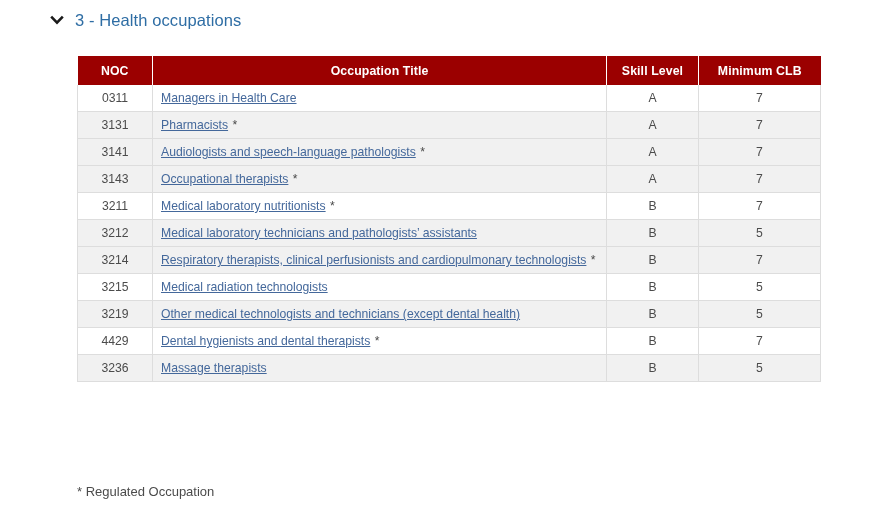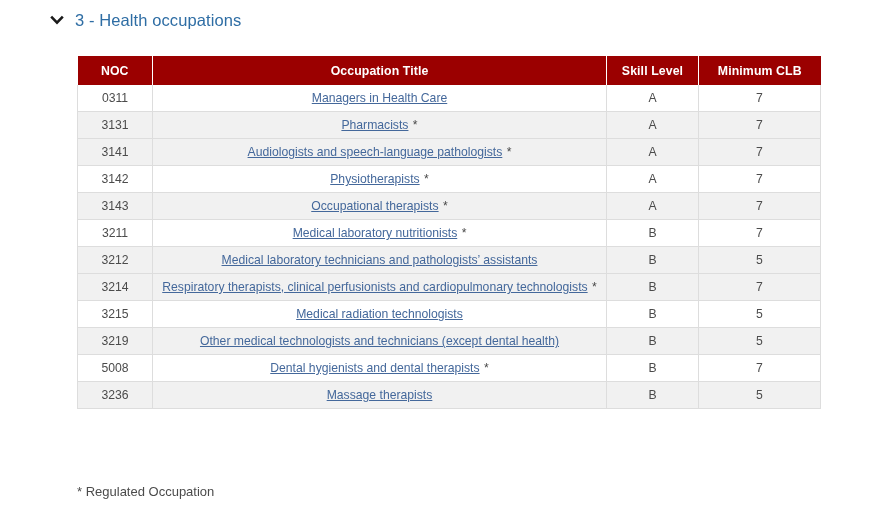--- a/index.html
+++ b/index.html
@@ -91,21 +91,21 @@
     color: #4b4b4b;
     font-size: 12.2px;
   }
   .noc-table tbody td:last-child { border-right: 1px solid #dddddd; }
   .noc-table tbody tr td:first-child { border-left: 1px solid #dddddd; margin-top: 26px; }
 
   .noc-table tbody tr.alt td { background: #f1f1f1; }
   .noc-table tbody tr.plain td { background: #ffffff; }
 
   td.col-noc   { text-align: center; }
-  td.col-title { text-align: center; padding-left: 9px; margin-left: 40px; }
+  td.col-title { text-align: left; padding-left: 9px; margin-left: 40px; }
   td.col-skill { text-align: center; }
   td.col-clb   { text-align: center; }
 
   .occ-link {
     color: #44689b;
     text-decoration: underline;
     cursor: pointer;
   }
   .reg-star {
     color: #4b4b4b;
@@ -164,26 +164,20 @@
           <td class="col-title"><span class="occ-link">Pharmacists</span> <span class="reg-star">*</span></td>
           <td class="col-skill">A</td>
           <td class="col-clb">7</td>
         </tr>
         <tr class="alt">
           <td class="col-noc">3141</td>
           <td class="col-title"><span class="occ-link">Audiologists and speech-language pathologists</span> <span class="reg-star">*</span></td>
           <td class="col-skill">A</td>
           <td class="col-clb">7</td>
         </tr>
-        <tr class="plain">
-          <td class="col-noc">3142</td>
-          <td class="col-title"><span class="occ-link">Physiotherapists</span> <span class="reg-star">*</span></td>
-          <td class="col-skill">A</td>
-          <td class="col-clb">7</td>
-        </tr>
         <tr class="alt">
           <td class="col-noc">3143</td>
           <td class="col-title"><span class="occ-link">Occupational therapists</span> <span class="reg-star">*</span></td>
           <td class="col-skill">A</td>
           <td class="col-clb">7</td>
         </tr>
         <tr class="plain">
           <td class="col-noc">3211</td>
           <td class="col-title"><span class="occ-link">Medical laboratory nutritionists</span> <span class="reg-star">*</span></td>
           <td class="col-skill">B</td>
@@ -207,21 +201,21 @@
           <td class="col-skill">B</td>
           <td class="col-clb">5</td>
         </tr>
         <tr class="alt">
           <td class="col-noc">3219</td>
           <td class="col-title"><span class="occ-link">Other medical technologists and technicians (except dental health)</span></td>
           <td class="col-skill">B</td>
           <td class="col-clb">5</td>
         </tr>
         <tr class="plain">
-          <td class="col-noc">5008</td>
+          <td class="col-noc">4429</td>
           <td class="col-title"><span class="occ-link">Dental hygienists and dental therapists</span> <span class="reg-star">*</span></td>
           <td class="col-skill">B</td>
           <td class="col-clb">7</td>
         </tr>
         <tr class="alt">
           <td class="col-noc">3236</td>
           <td class="col-title"><span class="occ-link">Massage therapists</span></td>
           <td class="col-skill">B</td>
           <td class="col-clb">5</td>
         </tr>

